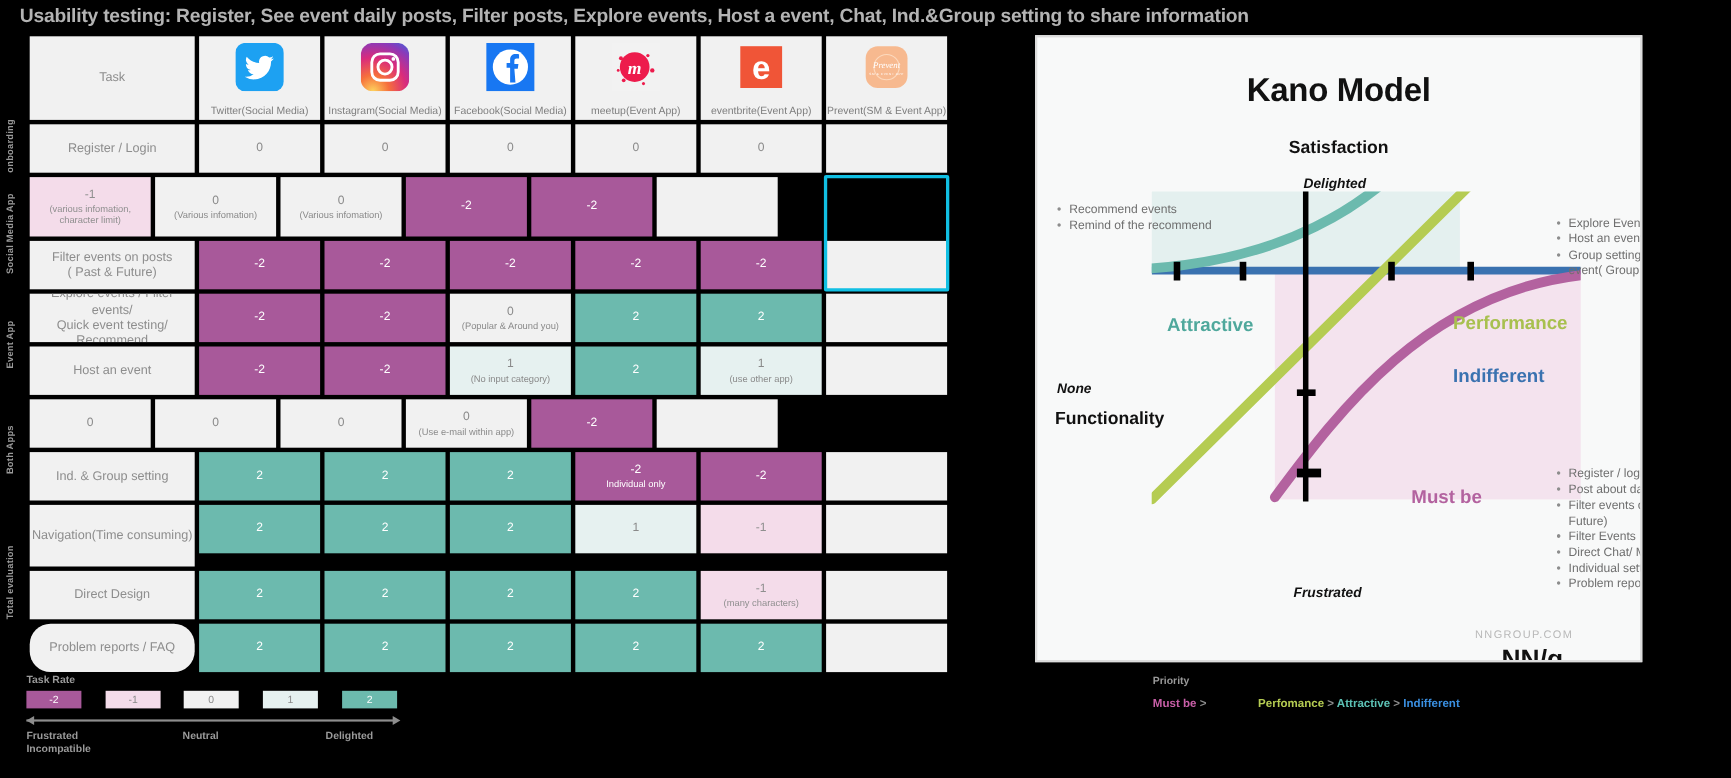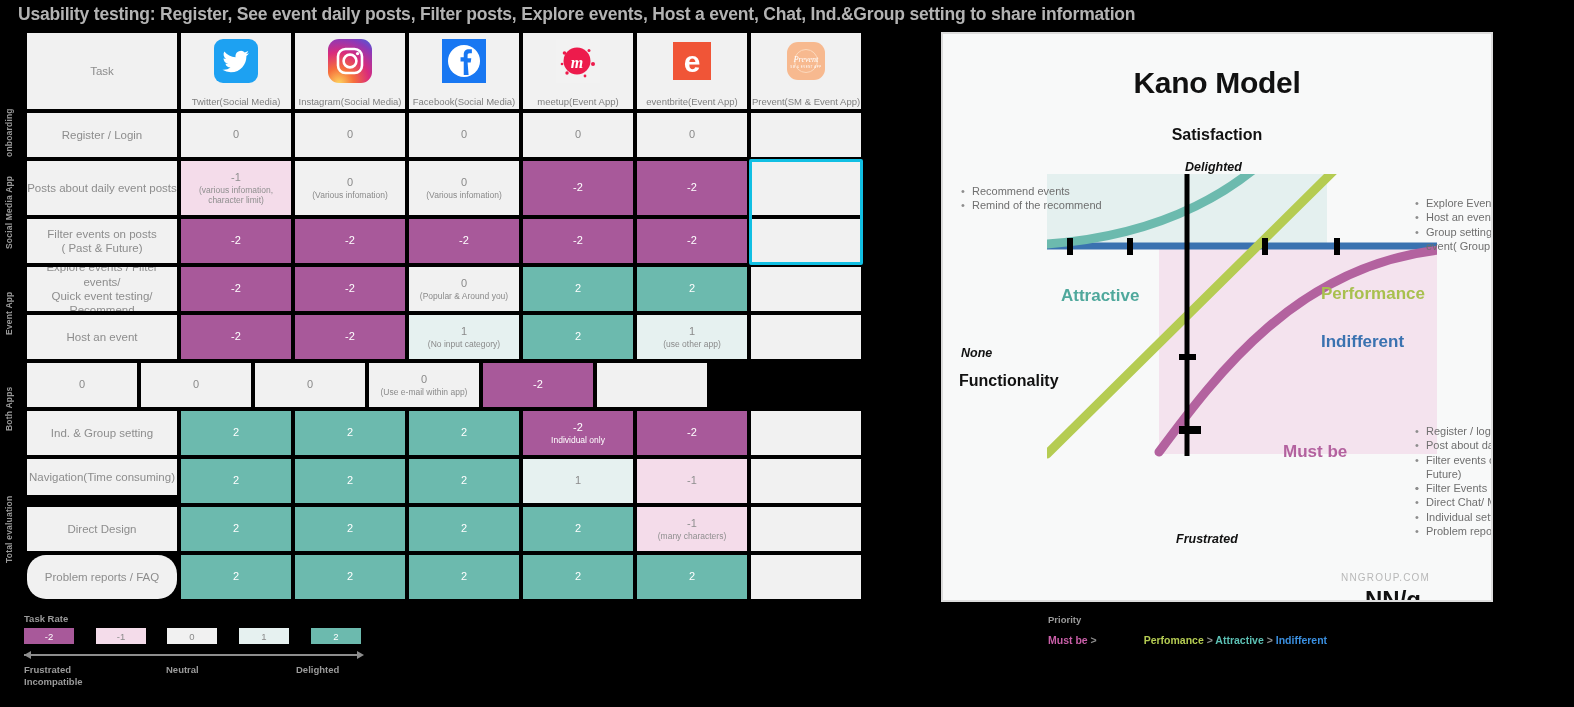--- a/index.html
+++ b/index.html
@@ -213,21 +213,20 @@
       </div>
       <div class="cell appcell v0" style="height: 44px;">
         <span class="cellnum">0</span>
       </div>
       <div class="cell appcell v0" style="height: 44px;">
         <span class="cellnum">0</span>
       </div>
       <div class="cell appcell vblank" style="height: 44px;"></div>
     </div>
     <div class="mrow">
-      <div class="cell taskcell" style="height: 54px;">Posts about daily event posts</div>
       <div class="cell appcell v-1" style="height: 54px;">
         <span class="cellnum">-1</span>
         <span class="sub">(various infomation, character limit)</span>
       </div>
       <div class="cell appcell v0" style="height: 54px;">
         <span class="cellnum">0</span>
         <span class="sub">(Various infomation)</span>
       </div>
       <div class="cell appcell v0" style="height: 54px;">
         <span class="cellnum">0</span>
@@ -341,21 +340,21 @@
       <div class="cell appcell v-2" style="height: 44px;">
         <span class="cellnum">-2</span>
         <span class="sub">Individual only</span>
       </div>
       <div class="cell appcell v-2" style="height: 44px;">
         <span class="cellnum">-2</span>
       </div>
       <div class="cell appcell vblank" style="height: 44px;"></div>
     </div>
     <div class="mrow">
-      <div class="cell taskcell" style="height: 36px;">Navigation(Time consuming)</div>
+      <div class="cell taskcell" style="height: 56px;">Navigation(Time consuming)</div>
       <div class="cell appcell v2" style="height: 44px;">
         <span class="cellnum">2</span>
       </div>
       <div class="cell appcell v2" style="height: 44px;">
         <span class="cellnum">2</span>
       </div>
       <div class="cell appcell v2" style="height: 44px;">
         <span class="cellnum">2</span>
       </div>
       <div class="cell appcell v1" style="height: 44px;">

